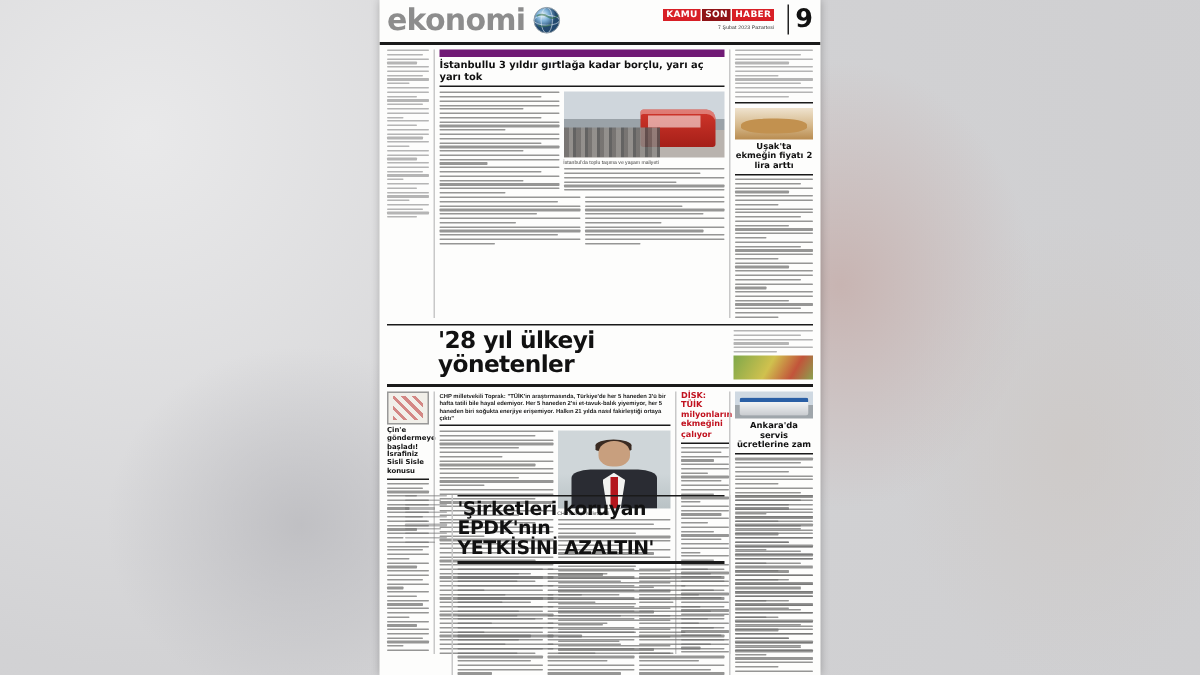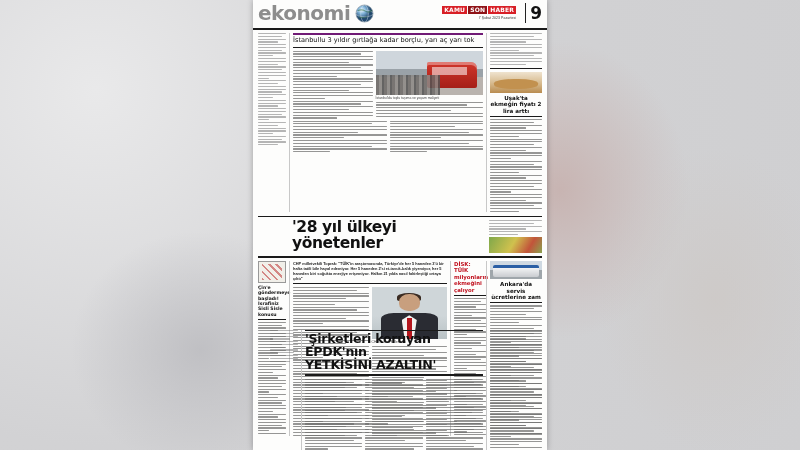--- a/index.html
+++ b/index.html
@@ -71,22 +71,22 @@
   }
   .lines i.s85 { width: 85%; } .lines i.s70 { width: 70%; }
   .lines i.s55 { width: 55%; } .lines i.s40 { width: 40%; }
   .lines.dense i { height: 1.2px; }
   .lines.light i { opacity: .5; }
 
   .col-sep { border-left: .5px solid #c8c8c8; }
 
   
   .hl-strip {
-    font-size: 6.6px; font-weight: 400; line-height: 1.15;
-    border-top: 2px solid #701a75; border-bottom: 1px solid #1a1a1a;
+    font-size: 6.6px; font-weight: 700; line-height: 1.15;
+    border-top: 5px solid #701a75; border-bottom: 1px solid #1a1a1a;
     padding: 2px 0; font-family: "DejaVu Sans", sans-serif;
   }
   .big-hl {
     font-size: 15.5px; font-weight: 700; line-height: 1.02; letter-spacing: -.4px;
     font-family: "DejaVu Sans", sans-serif;
   }
   .big-hl .l2 { display:block; }
   .rule-thin { height: 1px; background: #1a1a1a; }
   .rule-thick { height: 2px; background: #1a1a1a; }
 

